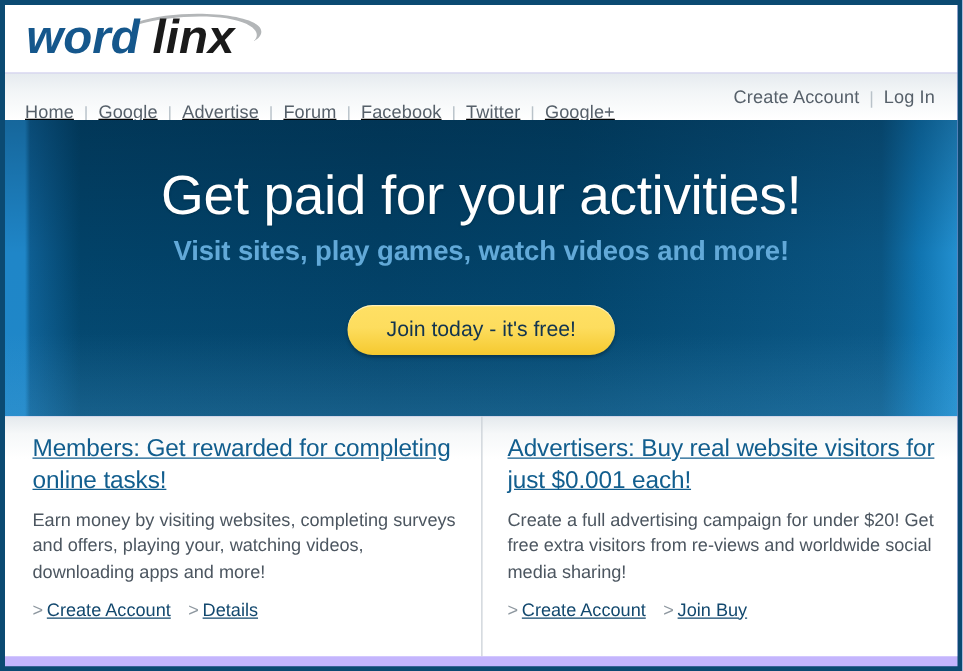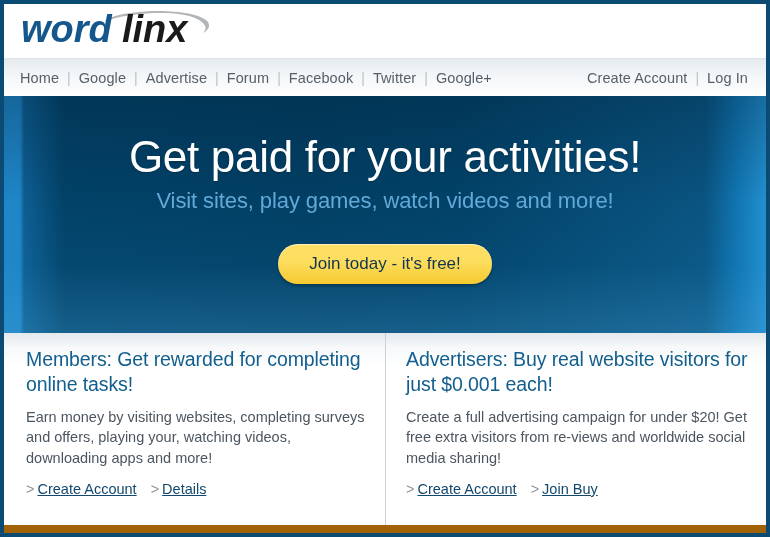--- a/index.html
+++ b/index.html
@@ -10,21 +10,21 @@
   body {
     font-family: "Liberation Sans", sans-serif;
   }
 
   #page {
     position: relative;
     width: 770px;
     height: 537px;
     box-sizing: border-box;
     border: 4px solid #0b4a72;
-    background: #a16207;
+    background: #c4b5fd;
     overflow: hidden;
   }
 
   
   .header {
     position: relative;
     height: 54px;
     background: #ffffff;
     box-sizing: border-box;
   }
@@ -41,24 +41,25 @@
   .navbar {
     position: relative;
     height: 38px;
     background: linear-gradient(to bottom, #e6ebef 0%, #f2f5f7 38%, #ffffff 100%);
     border-top: 1px solid #dfe5ea;
     box-sizing: border-box;
   }
   .nav-left {
     position: absolute;
     left: 16px;
-    top: 0;
+    top: 12px;
     height: 38px;
     display: flex;
     align-items: center;
+    text-decoration: underline;
   }
   .nav-right {
     position: absolute;
     right: 18px;
     top: 0;
     height: 38px;
     display: flex;
     align-items: center;
   }
   .nav-link {
@@ -119,21 +120,21 @@
     font-weight: 300;
     letter-spacing: -0.3px;
     line-height: 1.05;
     margin: 0 0 8px 0;
     text-shadow: 0 1px 2px rgba(0,0,0,0.22);
     text-align: center;
   }
   .hero-sub {
     color: #62a9d8;
     font-size: 22px;
-    font-weight: 400;
+    font-weight: 700;
     letter-spacing: -0.1px;
     margin: 0 0 30px 0;
   }
   .hero-btn {
     display: inline-block;
     background: linear-gradient(to bottom, #ffe065 0%, #fddd5e 45%, #f5c92f 100%);
     color: #12344f;
     font-size: 17px;
     font-weight: 400;
     padding: 11px 31px 12px 31px;
@@ -162,20 +163,21 @@
     padding-left: 20px;
     border-left: 1px solid #c9d0d6;
   }
   .col-title {
     color: #125e8e;
     font-size: 19.5px;
     font-weight: 400;
     line-height: 1.28;
     margin: 0 0 10px 0;
     letter-spacing: -0.1px;
+    text-decoration: underline;
   }
   .col-body {
     color: #4c5660;
     font-size: 14.5px;
     line-height: 1.42;
     margin: 0 0 12px 0;
   }
   .col-links {
     font-size: 14.5px;
     white-space: nowrap;

